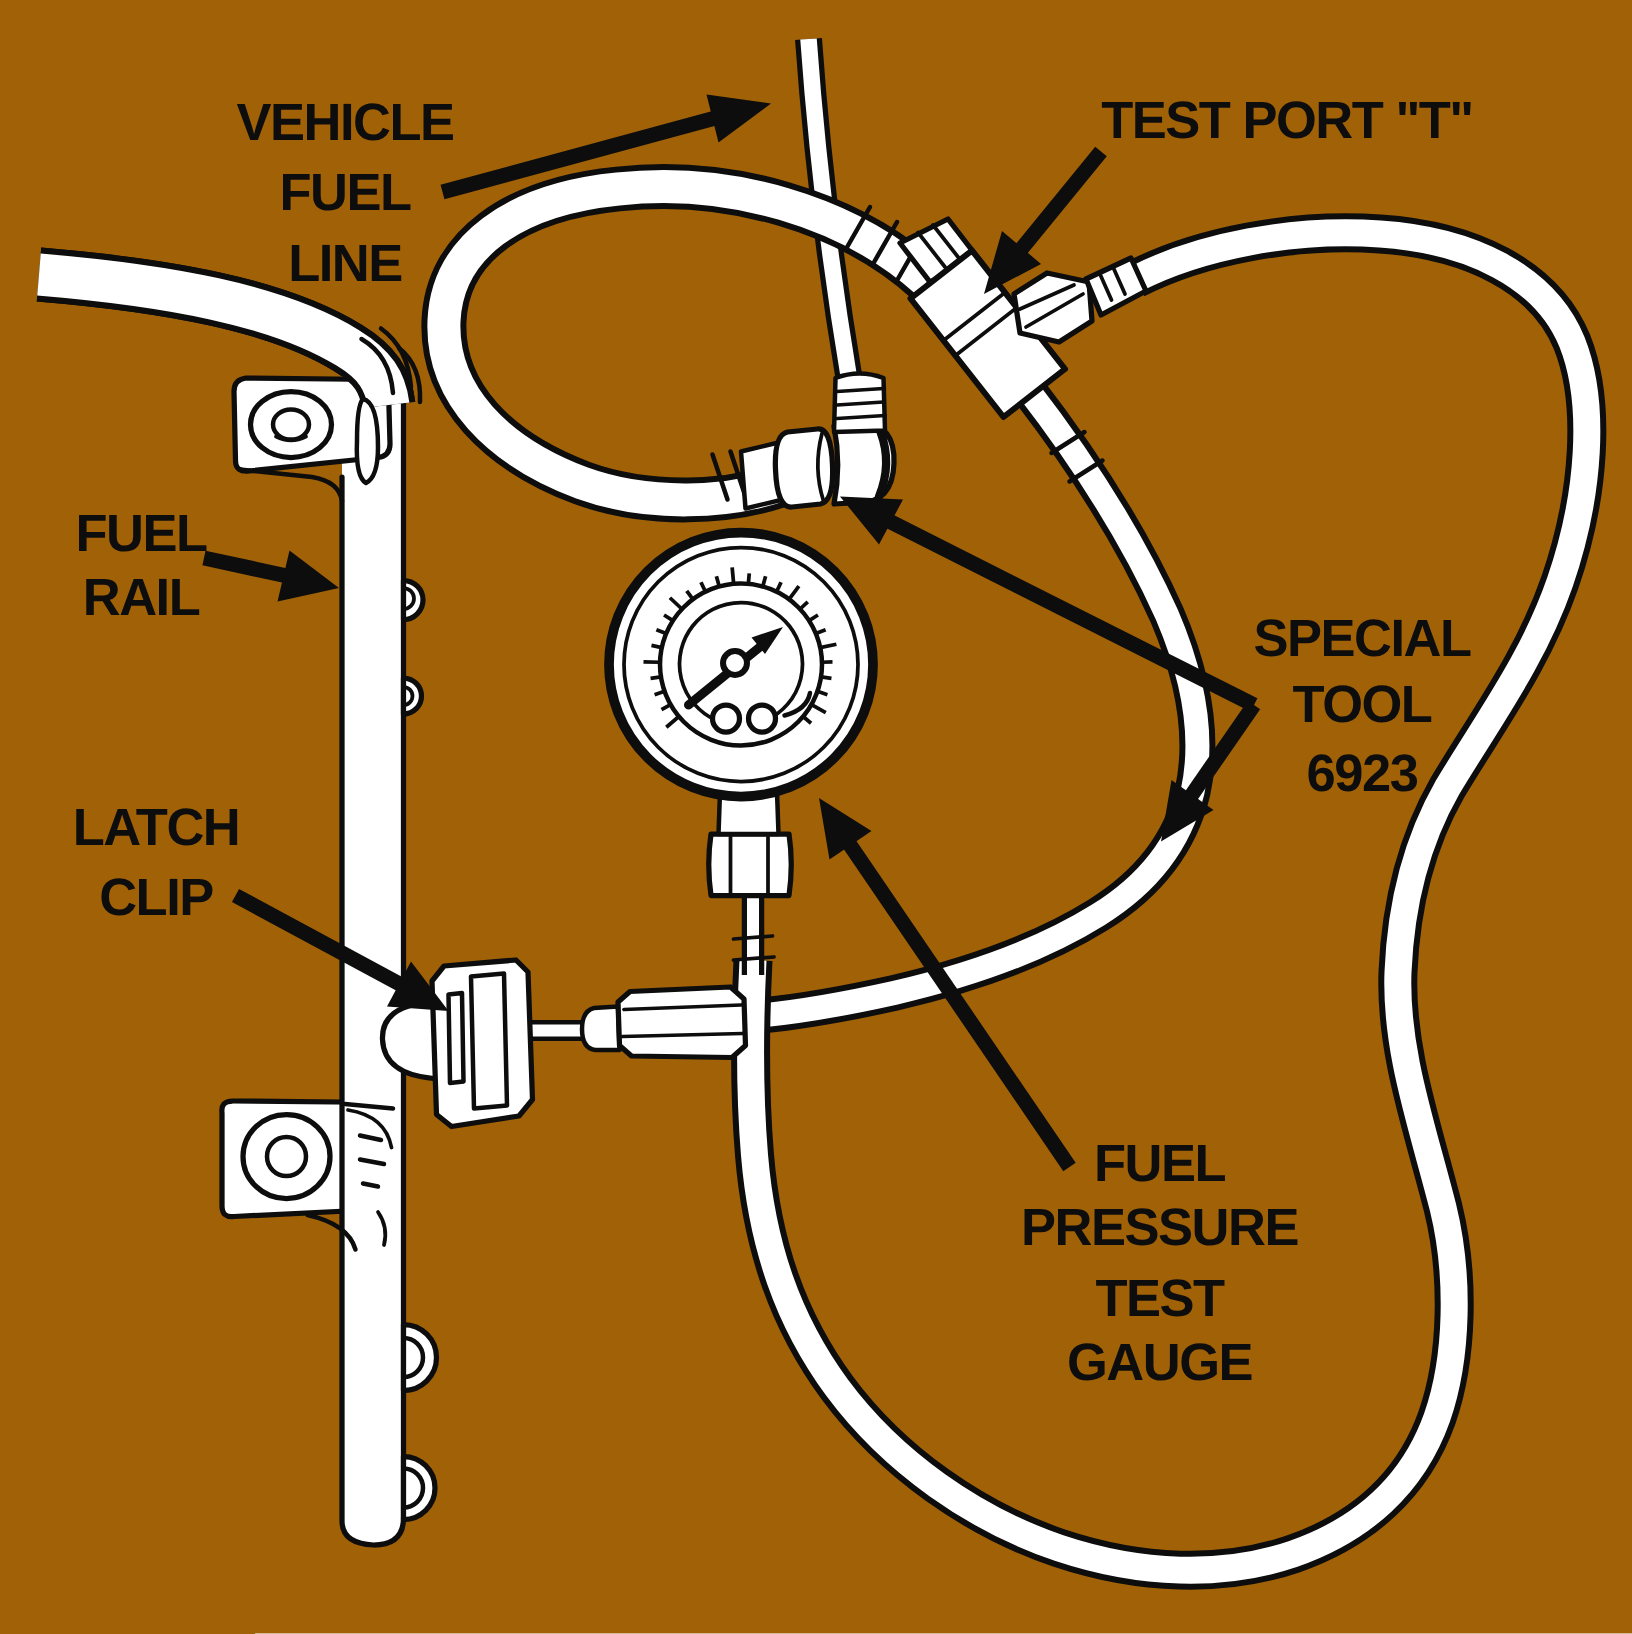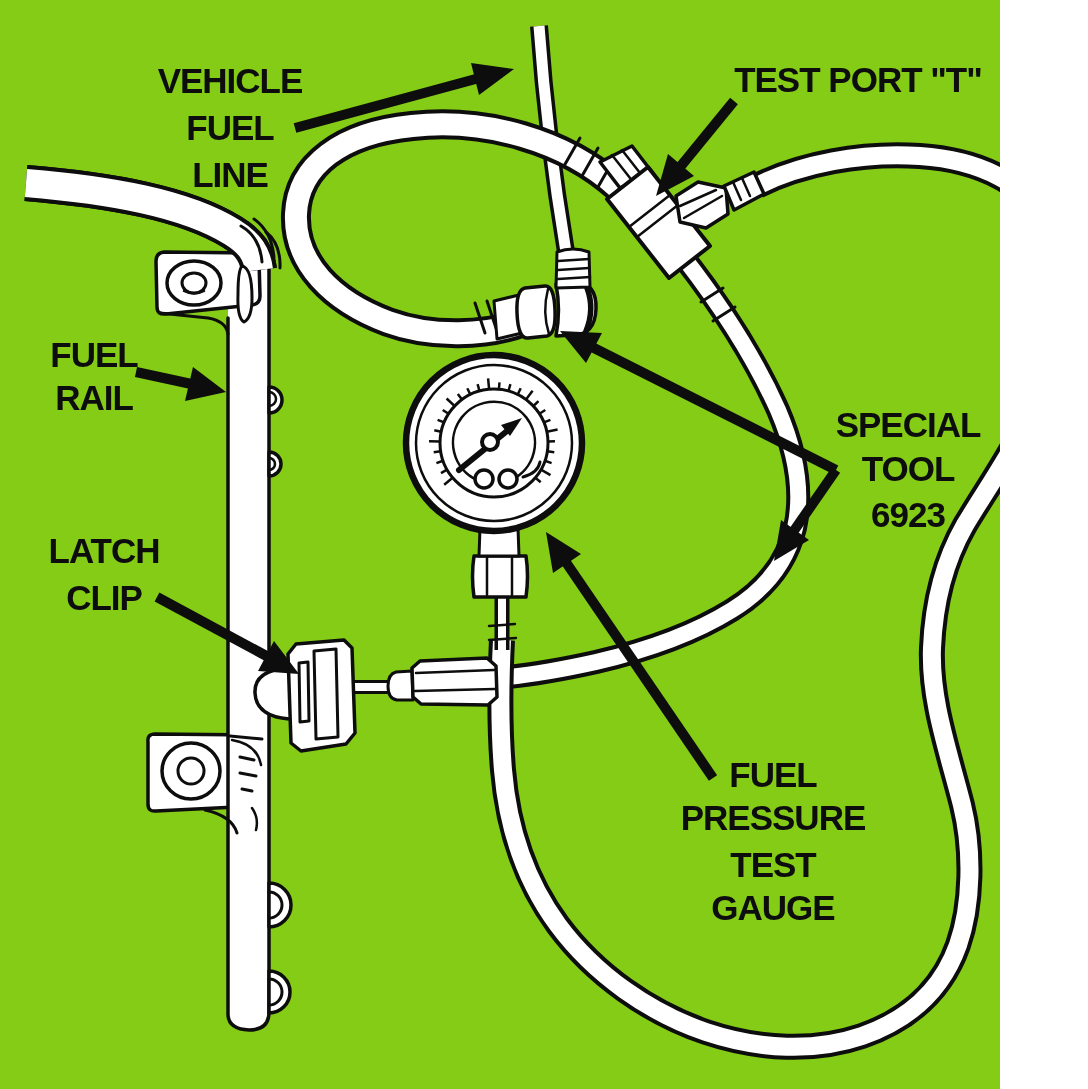--- a/index.html
+++ b/index.html
@@ -1,16 +1,16 @@
 <!DOCTYPE html>
 <html><head>
 <meta charset="utf-8">
 <style>
   html,body{margin:0;padding:0;background:#ffffff;}
-  .stage{width:1000px;height:1089px;position:relative;background:#84cc16;overflow:hidden;}
+  .stage{width:1088px;height:1089px;position:relative;background:#a16207;overflow:hidden;}
   svg{display:block;}
   text{font-family:"Liberation Sans","DejaVu Sans",sans-serif;font-weight:bold;
        font-size:35px;fill:#0d0d0d;letter-spacing:-1px;text-anchor:middle;}
   .hb{stroke:#0d0d0d;fill:none;}
   .hw{stroke:#ffffff;fill:none;}
   .ln{stroke:#0d0d0d;fill:none;stroke-linecap:round;stroke-linejoin:round;}
   .fw{fill:#ffffff;stroke:#0d0d0d;stroke-linejoin:round;}
   .ar{fill:#0d0d0d;stroke:none;}
   .sh{stroke:#0d0d0d;stroke-width:10;fill:none;}
   #dial-ticks line{stroke:#0d0d0d;stroke-width:2.5;}

